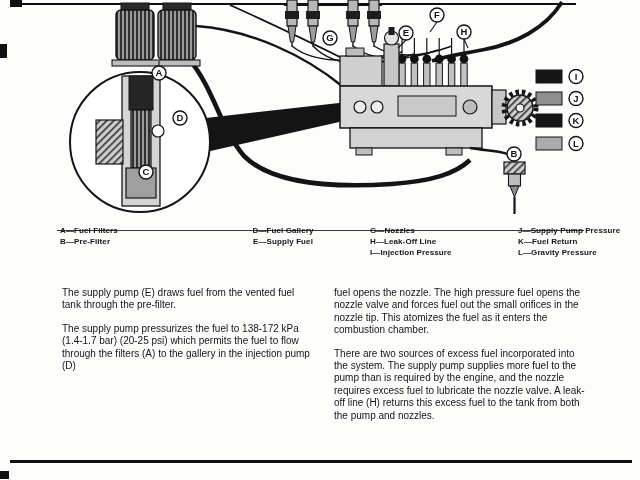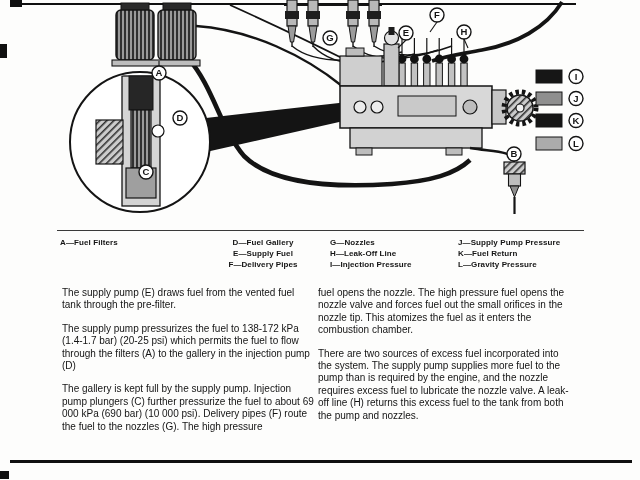--- a/index.html
+++ b/index.html
@@ -16,28 +16,28 @@
     position:relative;width:640px;height:480px;background:var(--paper);
     font-family:"Liberation Sans",sans-serif;color:var(--ink);
   }
   .mark{position:absolute;background:#101010;}
   .rule{position:absolute;background:#101010;}
   .rule-top{left:10px;top:3px;width:566px;height:2px;}
   .rule-mid{left:57px;top:230px;width:527px;height:1px;background:#3a3a3a;}
   .rule-bottom{left:10px;top:460px;width:622px;height:3px;}
   .diagram{position:absolute;left:0;top:0;}
 
-  .legend{position:absolute;left:60px;top:237px;display:flex;}
+  .legend{position:absolute;left:60px;top:225px;display:flex;gap:20px;}
   .legend-col{display:flex;flex-direction:column;}
   .legend-col.c1{width:136px;}
   .legend-col.c2{width:134px;text-align:center;}
   .legend-col.c3{width:128px;}
   .legend-item{font-size:8px;font-weight:bold;line-height:11px;letter-spacing:.1px;white-space:nowrap;}
 
-  .bodytext{position:absolute;left:62px;top:287px;width:524px;display:flex;gap:4px;}
+  .bodytext{position:absolute;left:62px;top:287px;width:524px;display:flex;gap:20px;}
   .textcol{width:252px;}
   .para{font-size:10px;line-height:12.4px;margin:0 0 11px 0;text-align:left;}
 
   .callout circle{fill:#ffffff;stroke:var(--ink);stroke-width:1.4;}
   .callout text{font-family:"Liberation Sans",sans-serif;font-size:9.5px;font-weight:bold;text-anchor:middle;fill:var(--ink);}
 </style>
 </head>
 <body>
 
 <div class="page">
@@ -239,43 +239,42 @@
       </g>
     <g class="callout">
         <circle cx="576" cy="143.5" r="7"></circle>
         <text x="576" y="146.9">L</text>
       </g>
   </svg>
 
   <div class="legend">
     <div class="legend-col c1">
       <div class="legend-item">A—Fuel Filters</div>
+      <div class="legend-item">B—Pre-Filter</div>
     </div>
     <div class="legend-col c2">
       <div class="legend-item">D—Fuel Gallery</div>
       <div class="legend-item">E—Supply Fuel</div>
-      <div class="legend-item">F—Delivery Pipes</div>
     </div>
     <div class="legend-col c3">
       <div class="legend-item">G—Nozzles</div>
       <div class="legend-item">H—Leak-Off Line</div>
       <div class="legend-item">I—Injection Pressure</div>
     </div>
     <div class="legend-col c4">
       <div class="legend-item">J—Supply Pump Pressure</div>
       <div class="legend-item">K—Fuel Return</div>
       <div class="legend-item">L—Gravity Pressure</div>
     </div>
   </div>
 
   <div class="bodytext">
     <div class="textcol">
       <p class="para">The supply pump (E) draws fuel from the vented fuel tank through the pre-filter.</p>
       <p class="para">The supply pump pressurizes the fuel to 138-172 kPa (1.4-1.7 bar) (20-25 psi) which permits the fuel to flow through the filters (A) to the gallery in the injection pump (D)</p>
-      <p class="para">The gallery is kept full by the supply pump. Injection pump plungers (C) further pressurize the fuel to about 69 000 kPa (690 bar) (10 000 psi). Delivery pipes (F) route the fuel to the nozzles (G). The high pressure</p>
     </div>
     <div class="textcol">
       <p class="para">fuel opens the nozzle. The high pressure fuel opens the nozzle valve and forces fuel out the small orifices in the nozzle tip. This atomizes the fuel as it enters the combustion chamber.</p>
       <p class="para">There are two sources of excess fuel incorporated into the system. The supply pump supplies more fuel to the pump than is required by the engine, and the nozzle requires excess fuel to lubricate the nozzle valve. A leak-off line (H) returns this excess fuel to the tank from both the pump and nozzles.</p>
     </div>
   </div>
 
 </div>
 
 </body></html>

